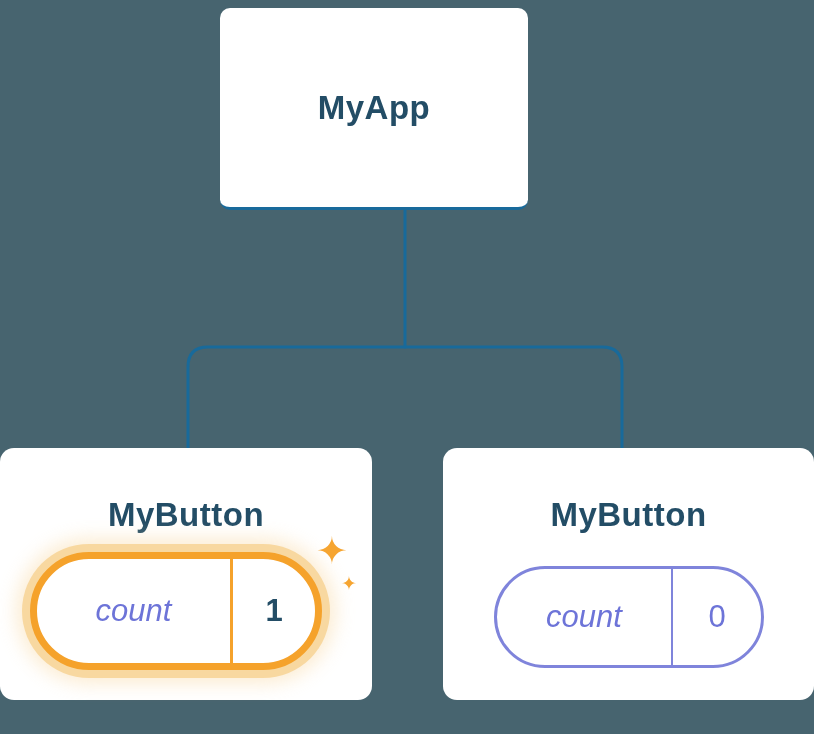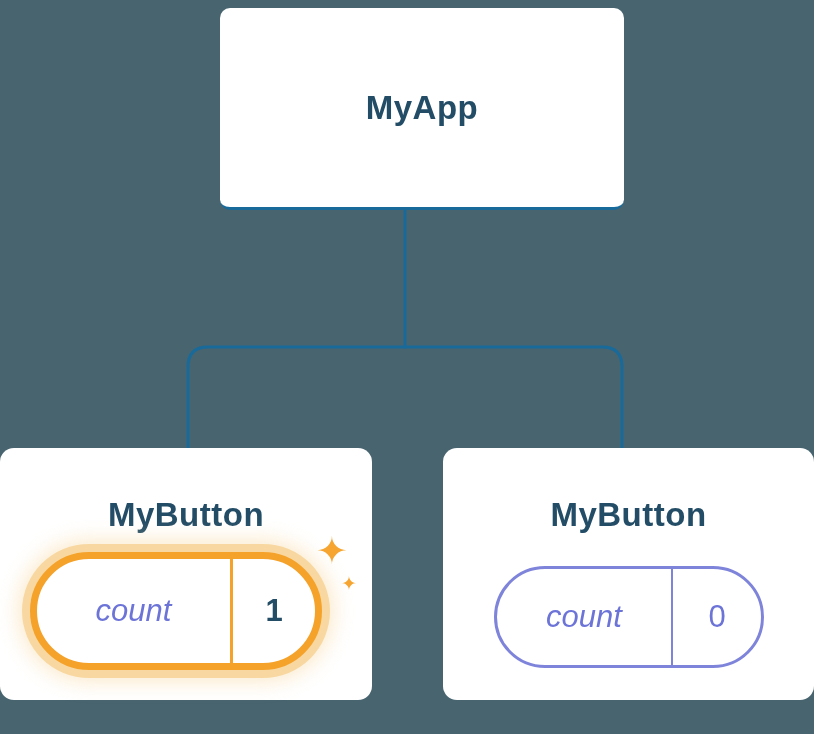--- a/index.html
+++ b/index.html
@@ -22,21 +22,21 @@
     z-index: 0;
   }
   .card {
     position: absolute;
     background: #FFFFFF;
     z-index: 1;
   }
   .root-card {
     left: 220px;
     top: 8px;
-    width: 404px;
+    width: 308px;
     height: 202px;
     border-radius: 10px;
     border-bottom: 3px solid #186A9B;
     display: flex;
     align-items: center;
     justify-content: center;
     box-sizing: border-box;
   }
   .child-card {
     top: 448px;

